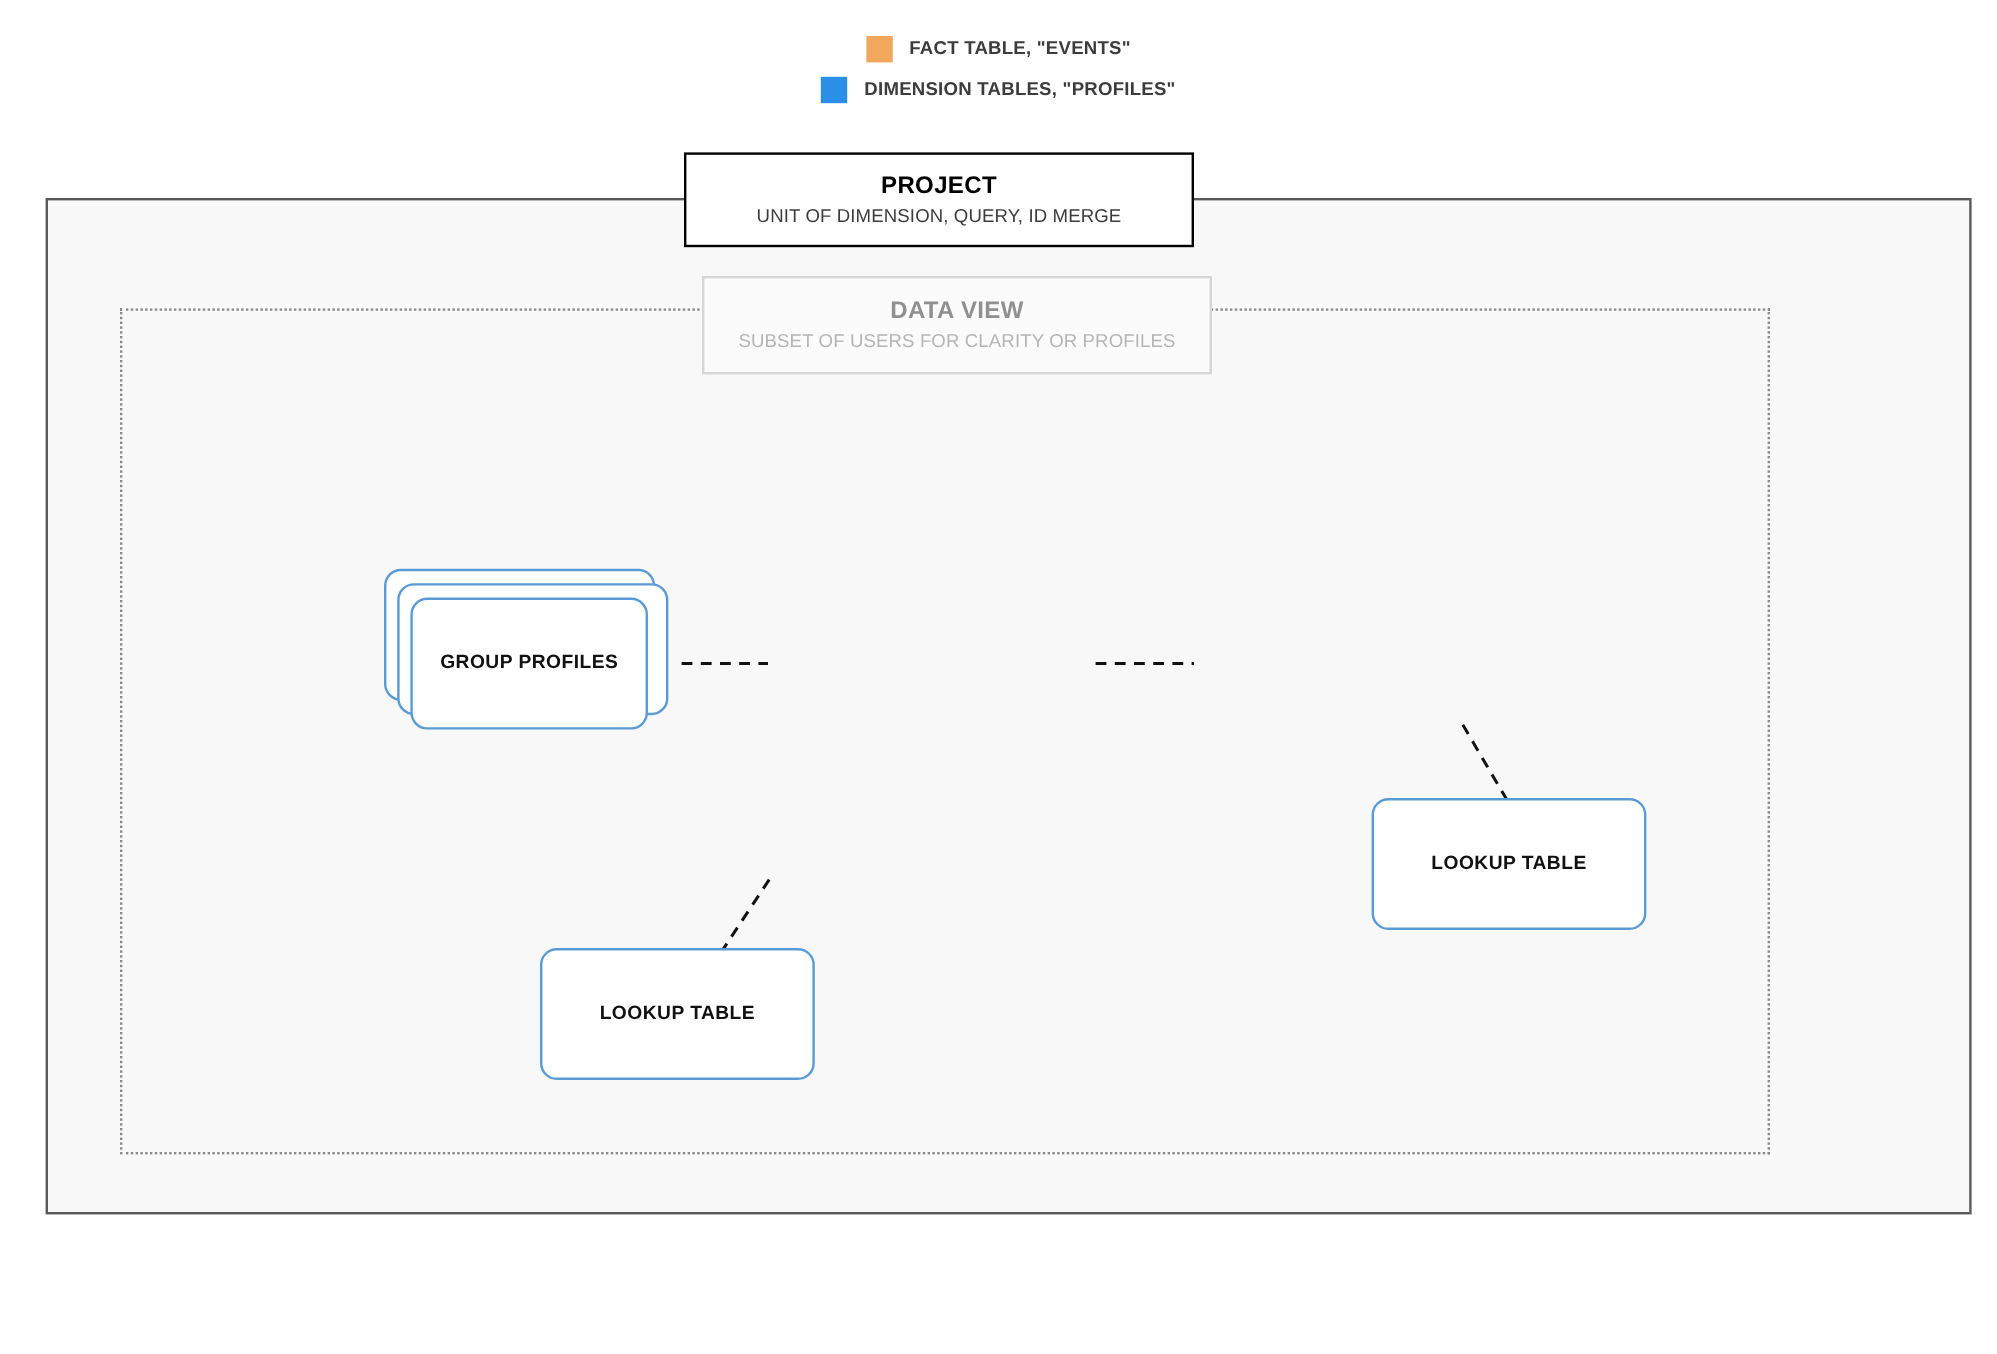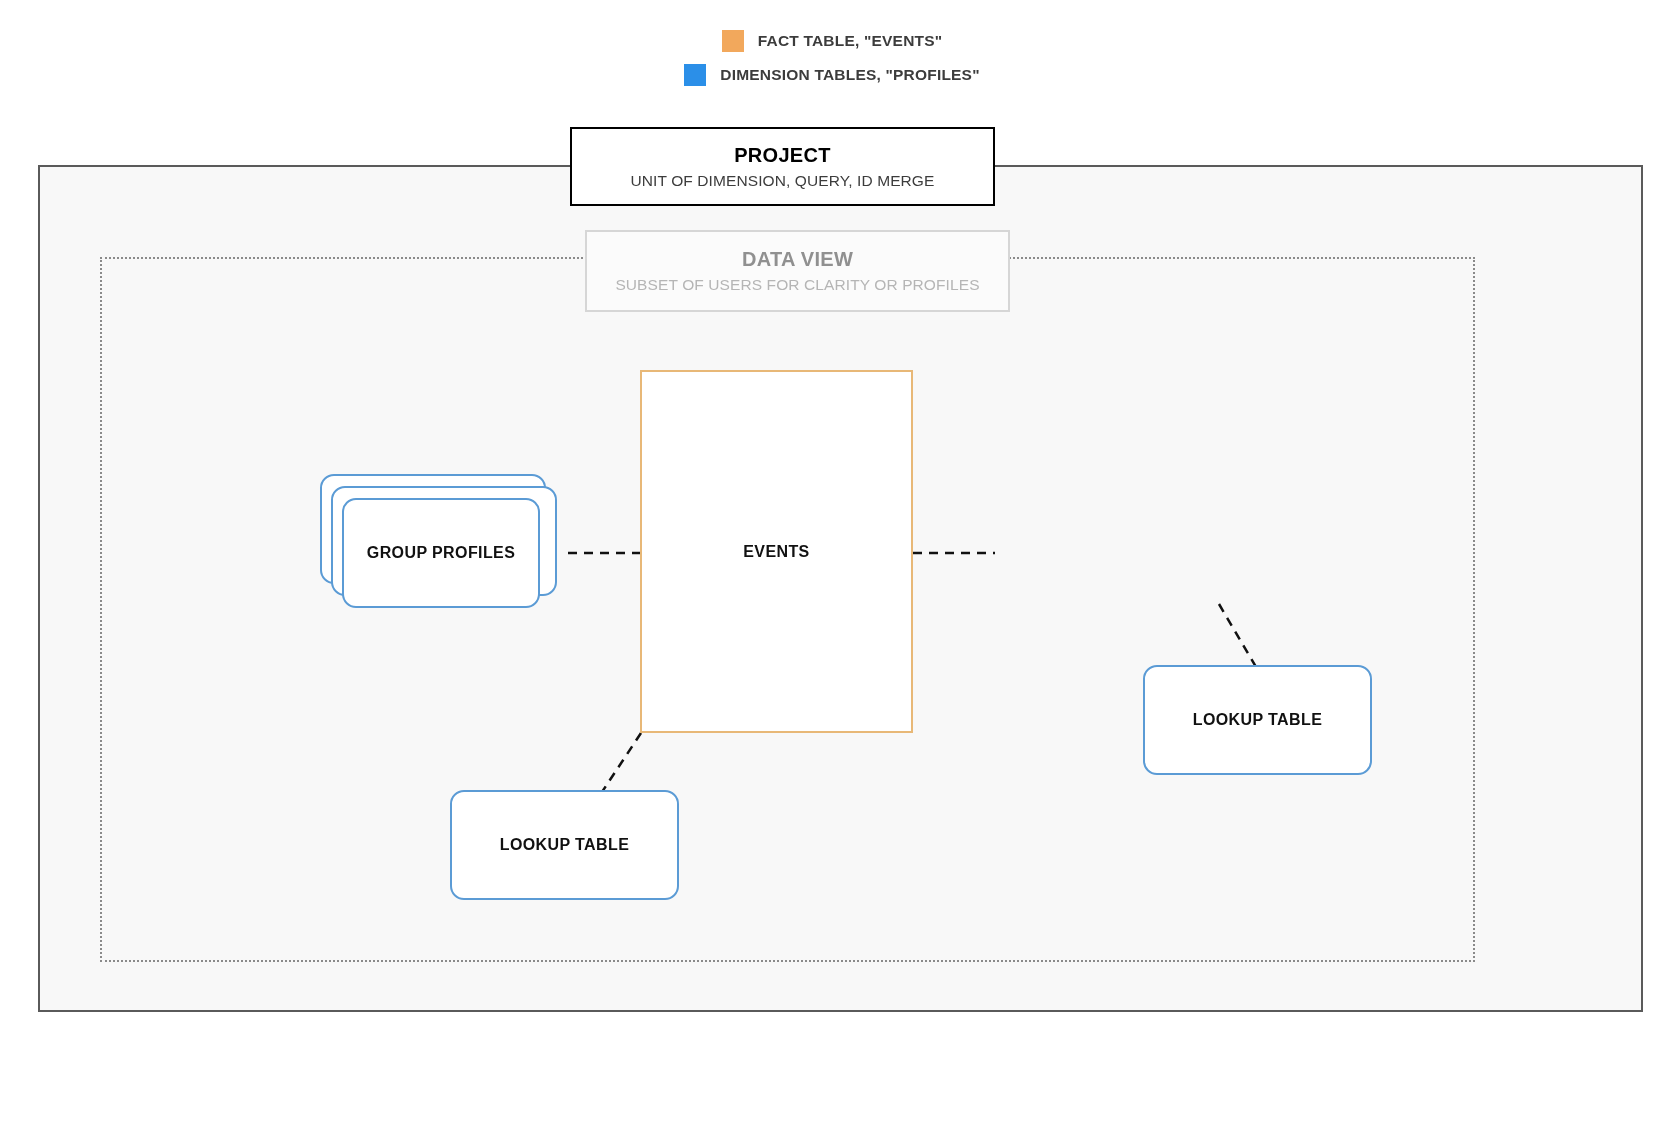--- a/index.html
+++ b/index.html
@@ -243,23 +243,20 @@
   <div class="project-box">
     <div class="project-title">PROJECT</div>
     <div class="project-sub">UNIT OF DIMENSION, QUERY, ID MERGE</div>
   </div>
 
   <div class="dataview-box">
     <div class="dataview-title">DATA VIEW</div>
     <div class="dataview-sub">SUBSET OF USERS FOR CLARITY OR PROFILES</div>
   </div>
 
-  <div class="events-box">
-    <div class="events-label">EVENTS</div>
-  </div>
 
   <div class="stack-shadow stack-1"></div>
   <div class="stack-shadow stack-2"></div>
   <div class="node group-profiles">
     <div class="node-label">GROUP PROFILES</div>
   </div>
 
 
   <div class="node lookup-left">
     <div class="node-label">LOOKUP TABLE</div>

